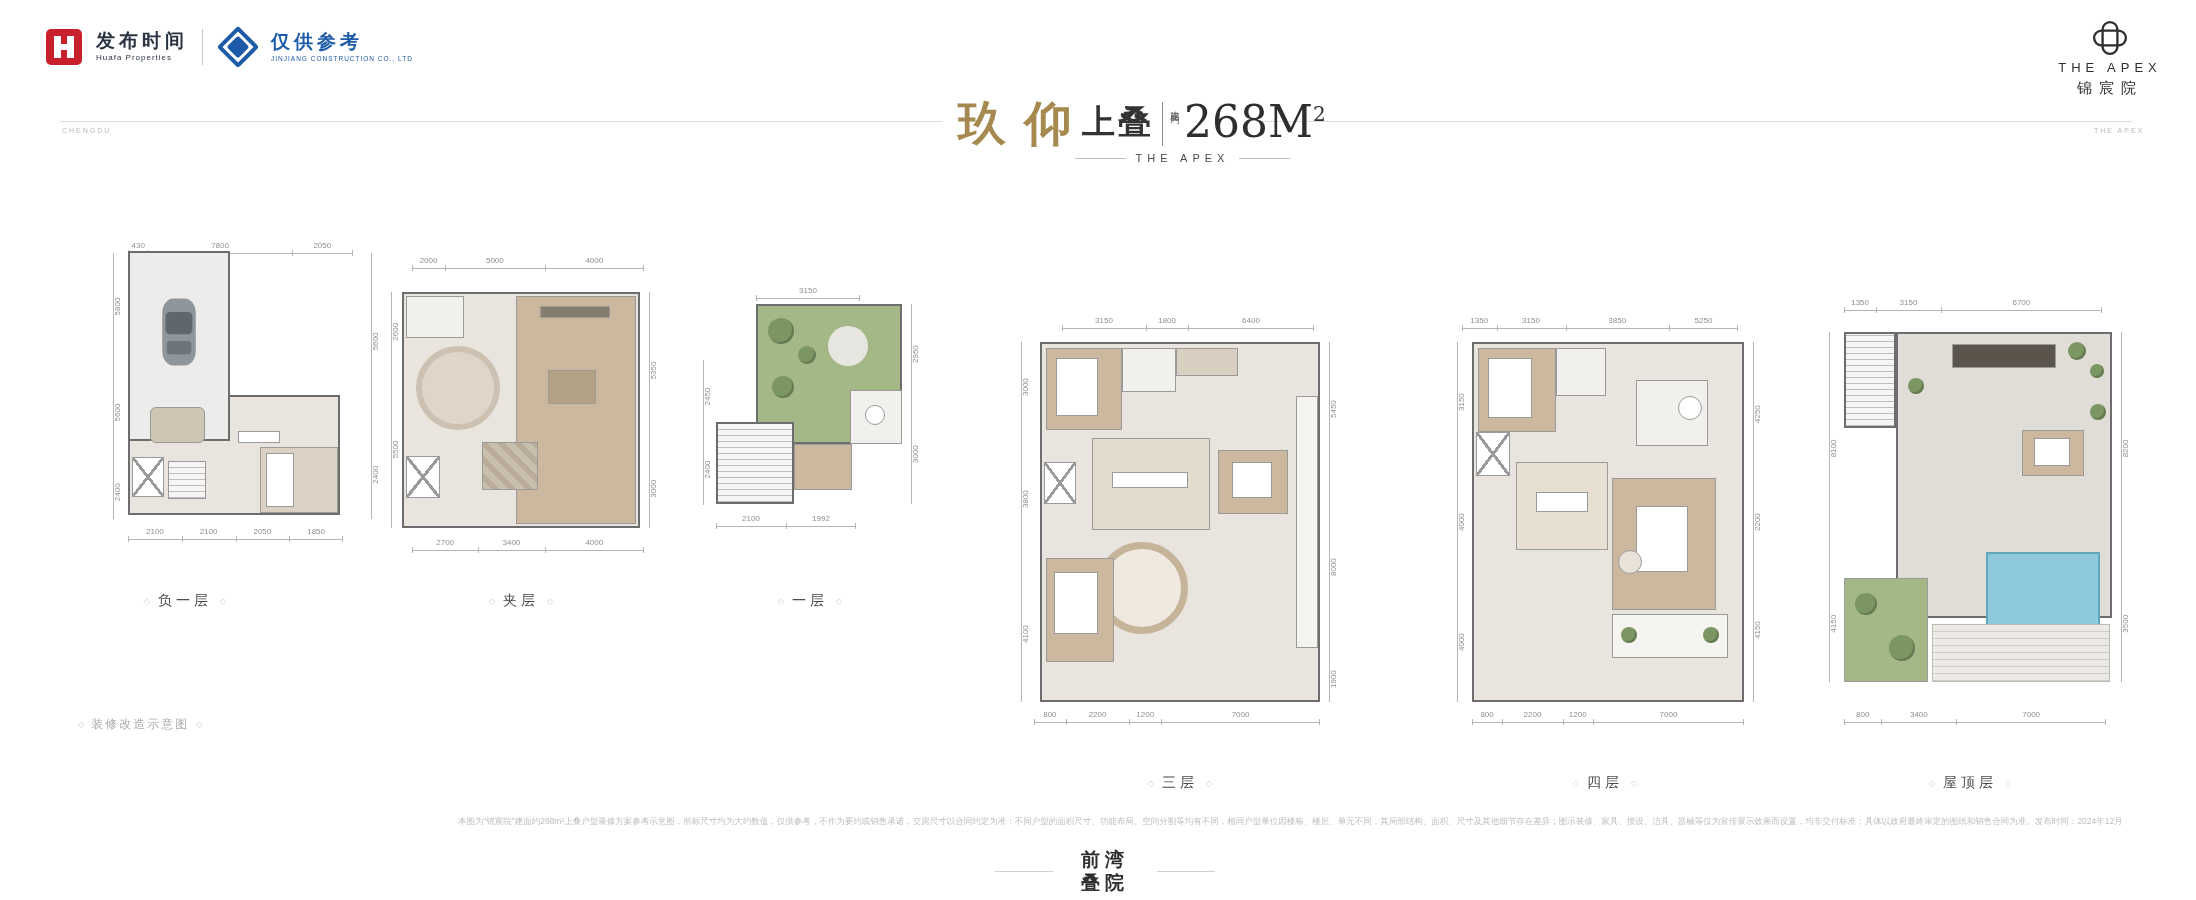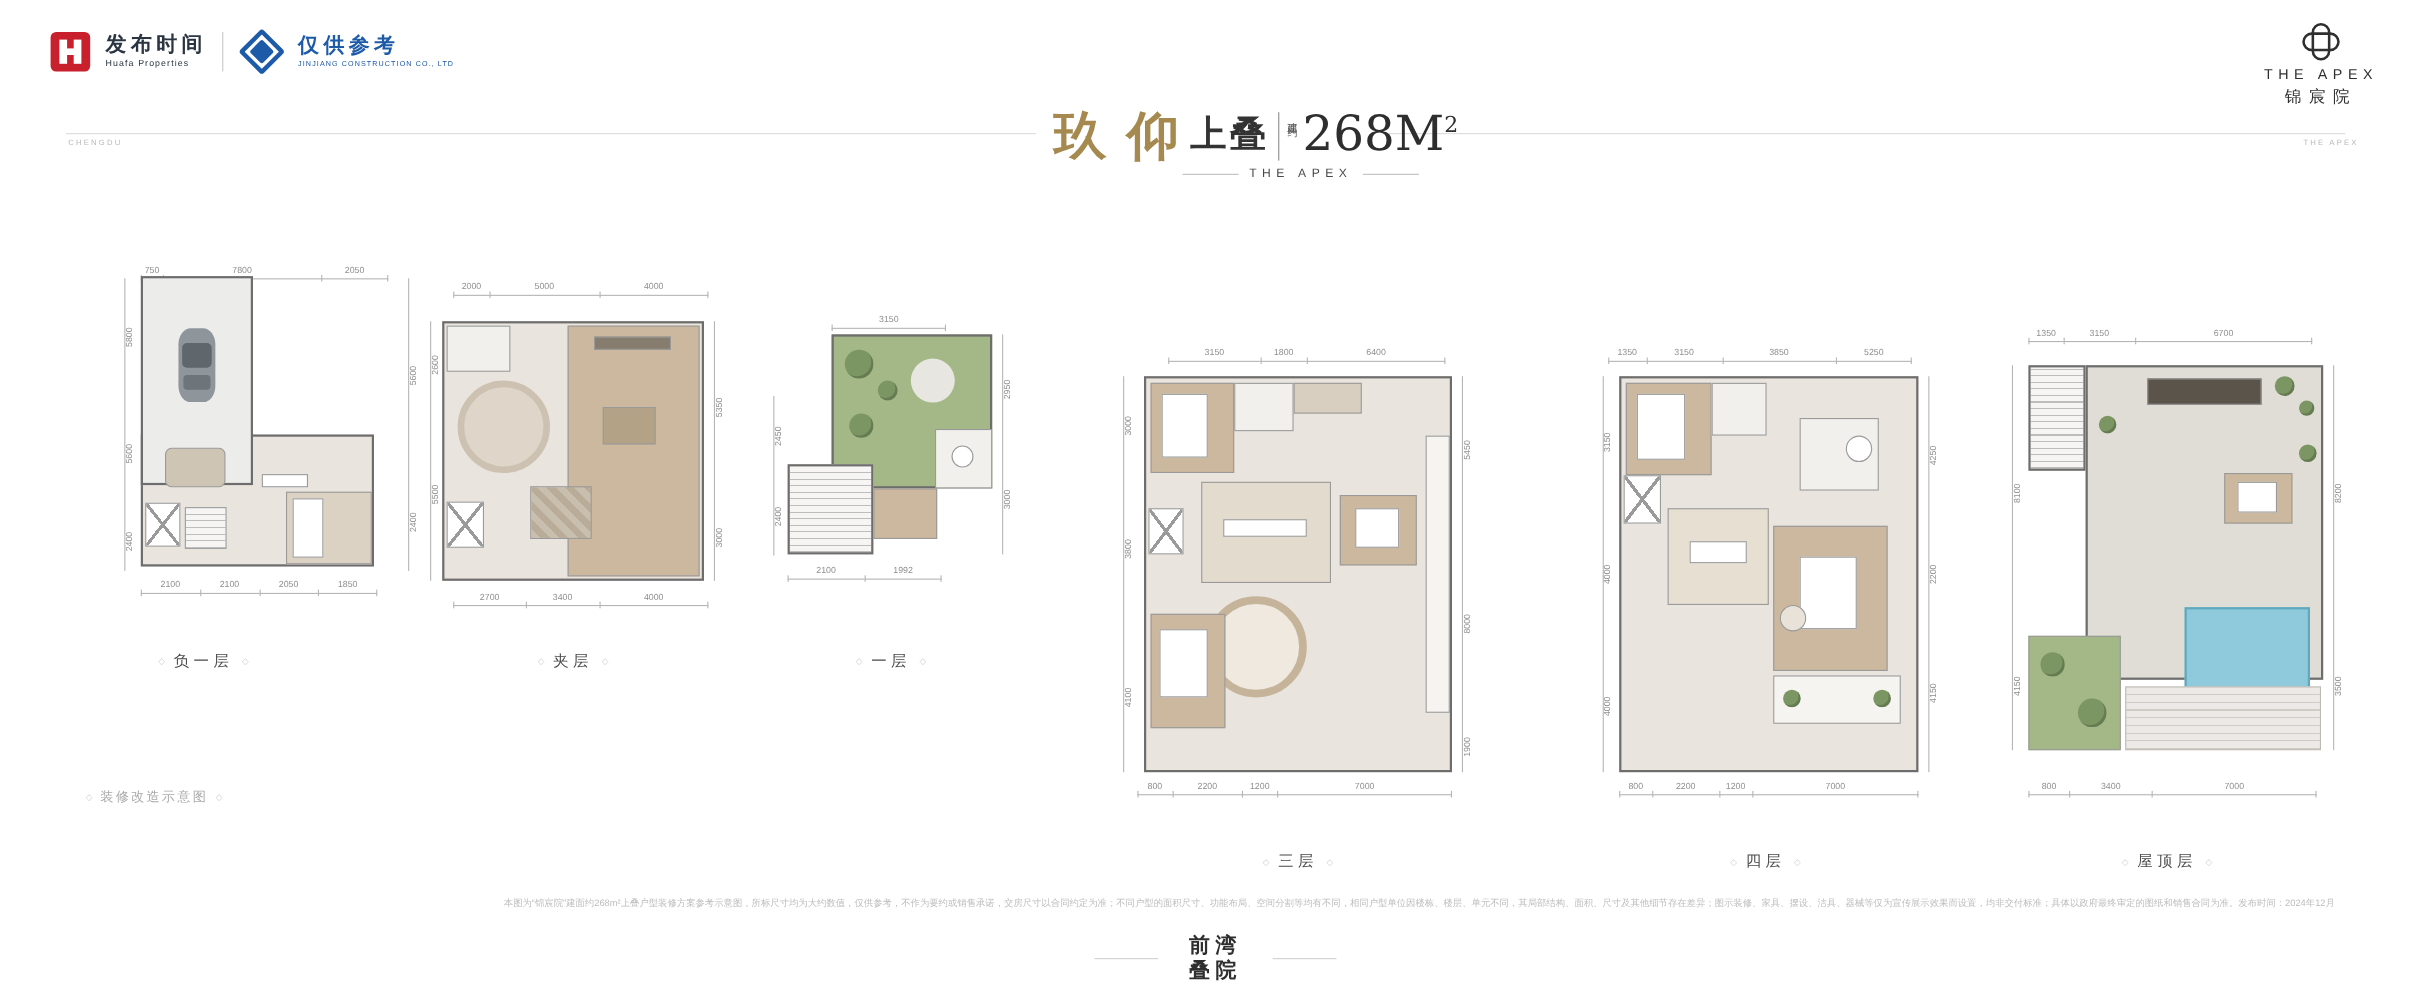--- a/index.html
+++ b/index.html
@@ -131,21 +131,21 @@
 <div class="t-areapfx">建面约</div>
 <div class="t-area"><span>268M</span><sup>2</sup></div>
 <div class="t-sub">
   <span class="ln"></span>
   <span>THE APEX</span>
   <span class="ln"></span>
 </div>
 
 <div class="group" style="left:110px;top:235px;width:280px;height:320px">
   <div class="dims-h" style="left:18px;top:6px;width:225px">
-    <span>750</span>
+    <span>430</span>
     <span class="f7">7800</span>
     <span class="f3">2050</span>
   </div>
   <div class="dims-v" style="left:0px;top:18px;height:266px">
     <span class="f2">5800</span>
     <span class="f2">5600</span>
     <span>2400</span>
   </div>
   <div class="dims-v" style="left:258px;top:18px;height:266px">
     <span class="f2">5600</span>

